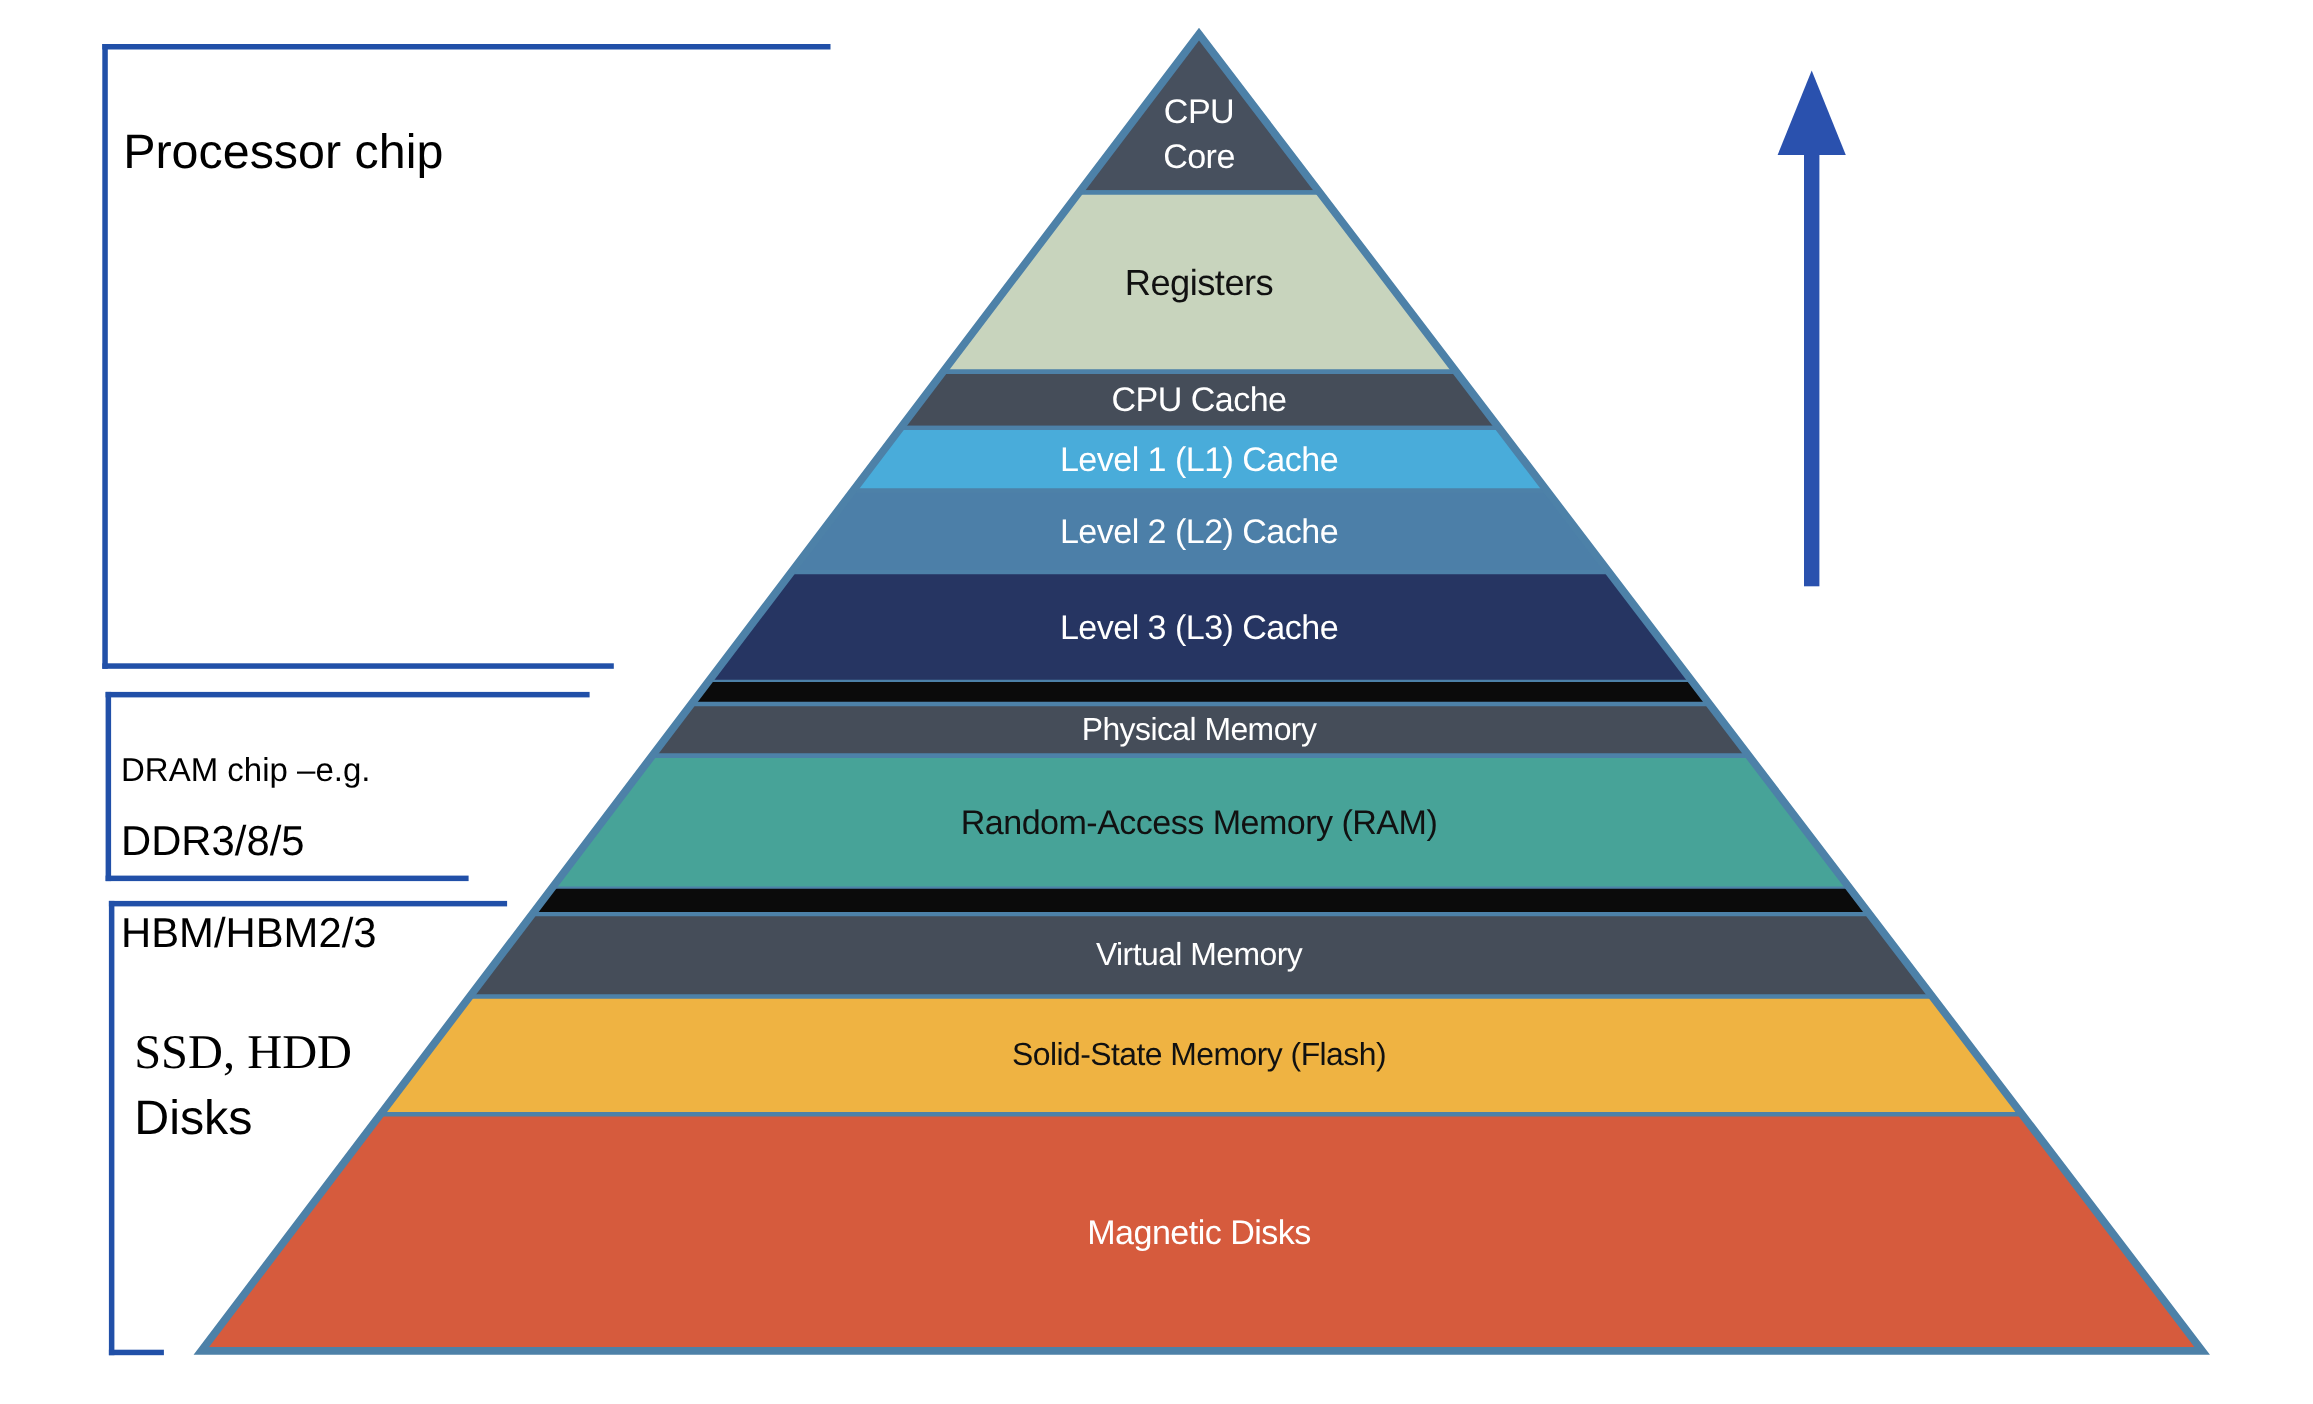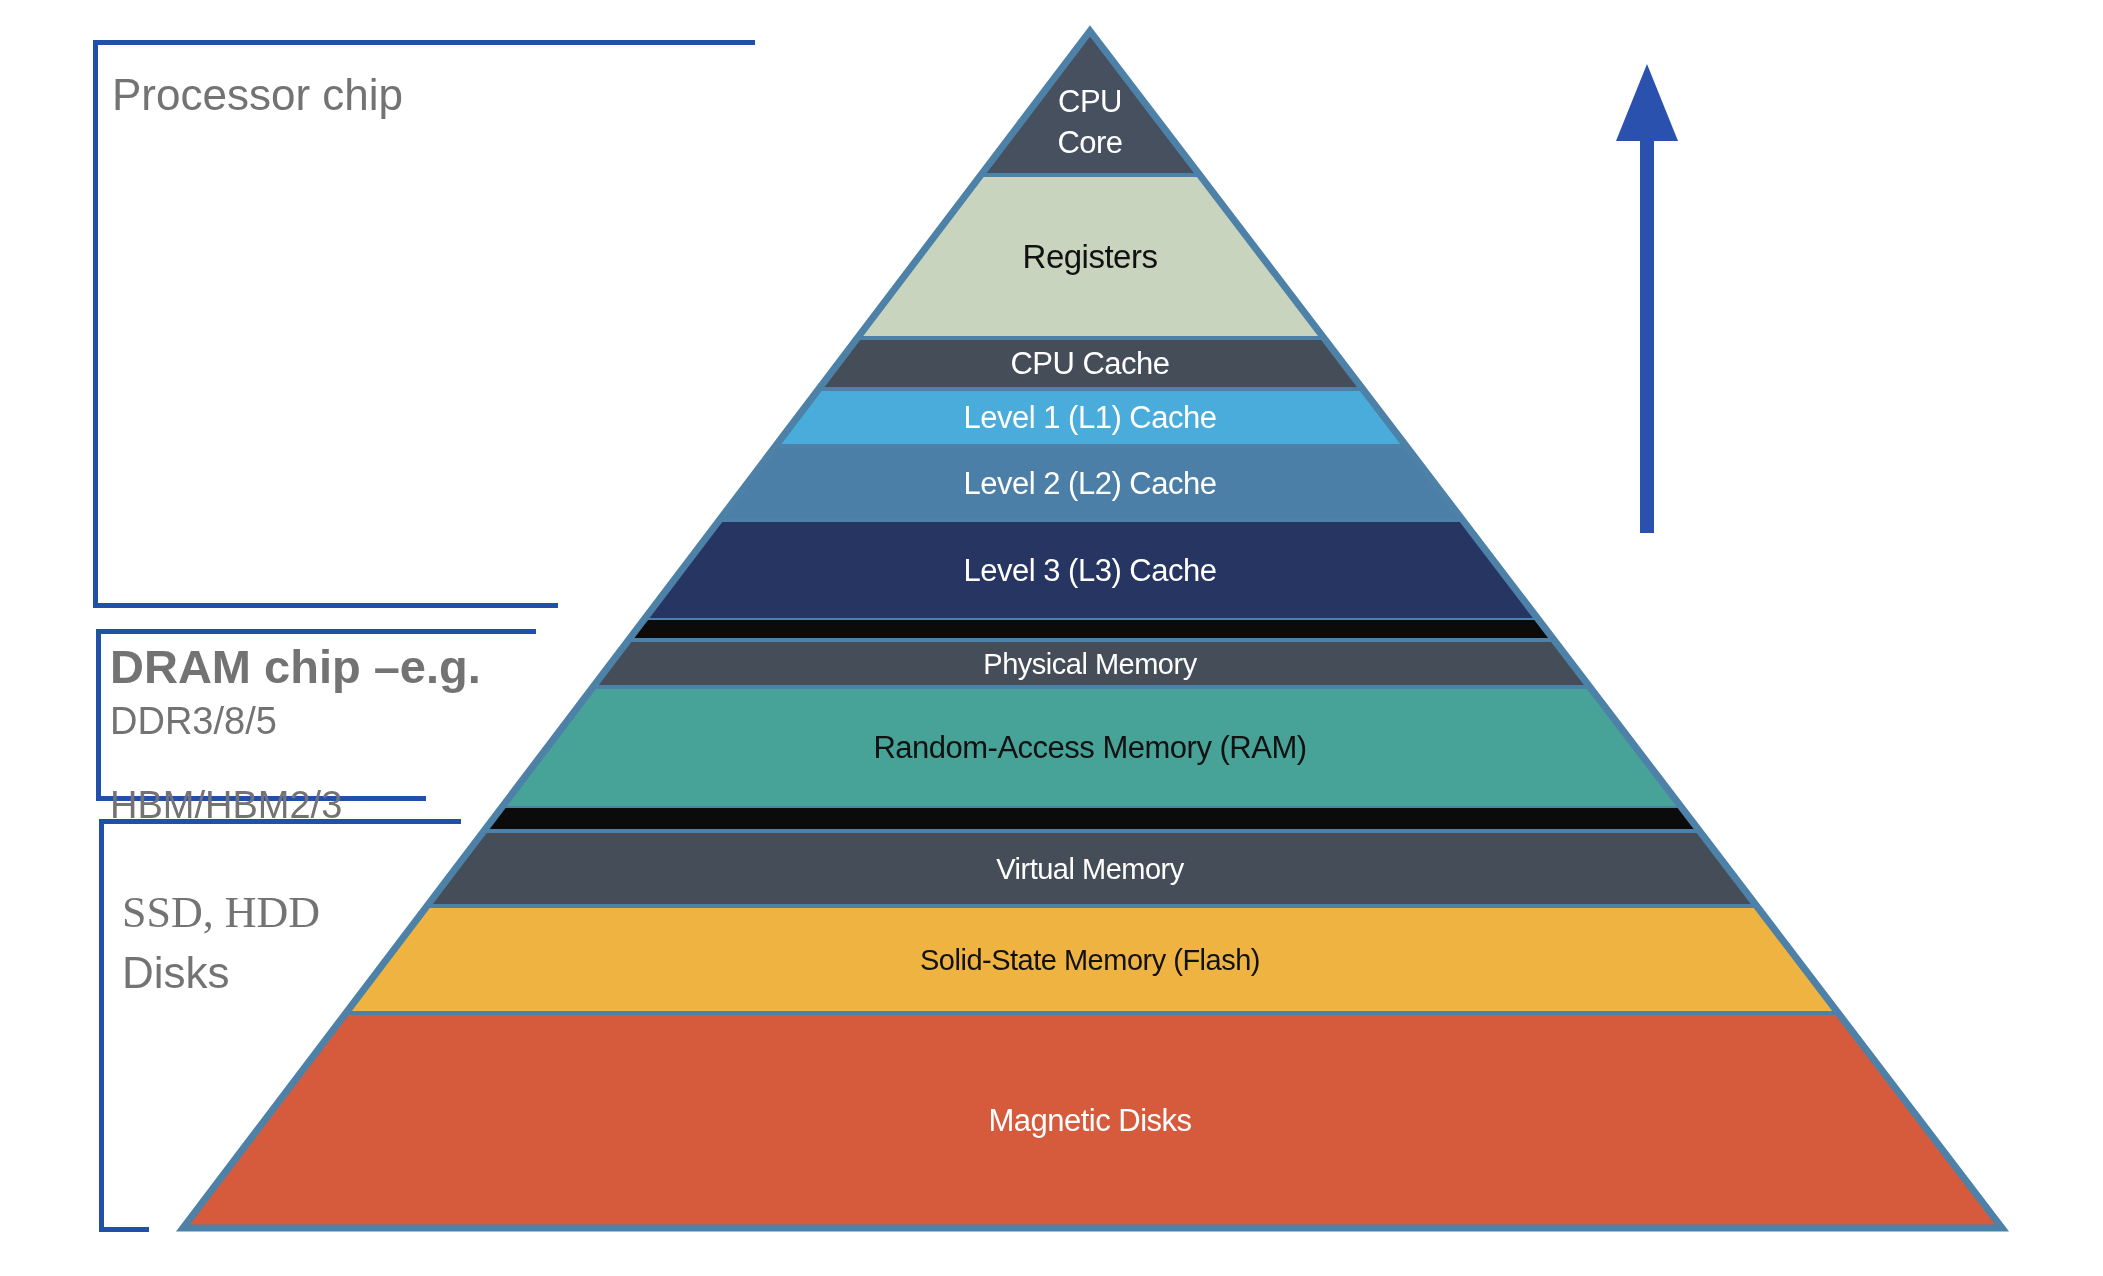--- a/index.html
+++ b/index.html
@@ -15,26 +15,27 @@
     position: absolute;
     left: 0; top: 0;
     width: 2103px; height: 1276px;
   }
   .blue-line {
     position: absolute;
     background: #2150a8;
   }
   .side-label {
     position: absolute;
-    color: #737373;
+    color: #000000;
     white-space: nowrap;
     line-height: 1.15;
+    margin-top: 44px;
   }
   .lbl-lg { font-size: 44px; }
-  .lbl-md { font-size: 47px; font-weight: bold; }
+  .lbl-md { font-size: 30px; }
   .lbl-sm { font-size: 38px; }
   text.layer-label {
     font-family: "Liberation Sans", sans-serif;
     letter-spacing: -0.5px;
   }
 </style>
 </head>
 <body>
 
 <div class="stage">

